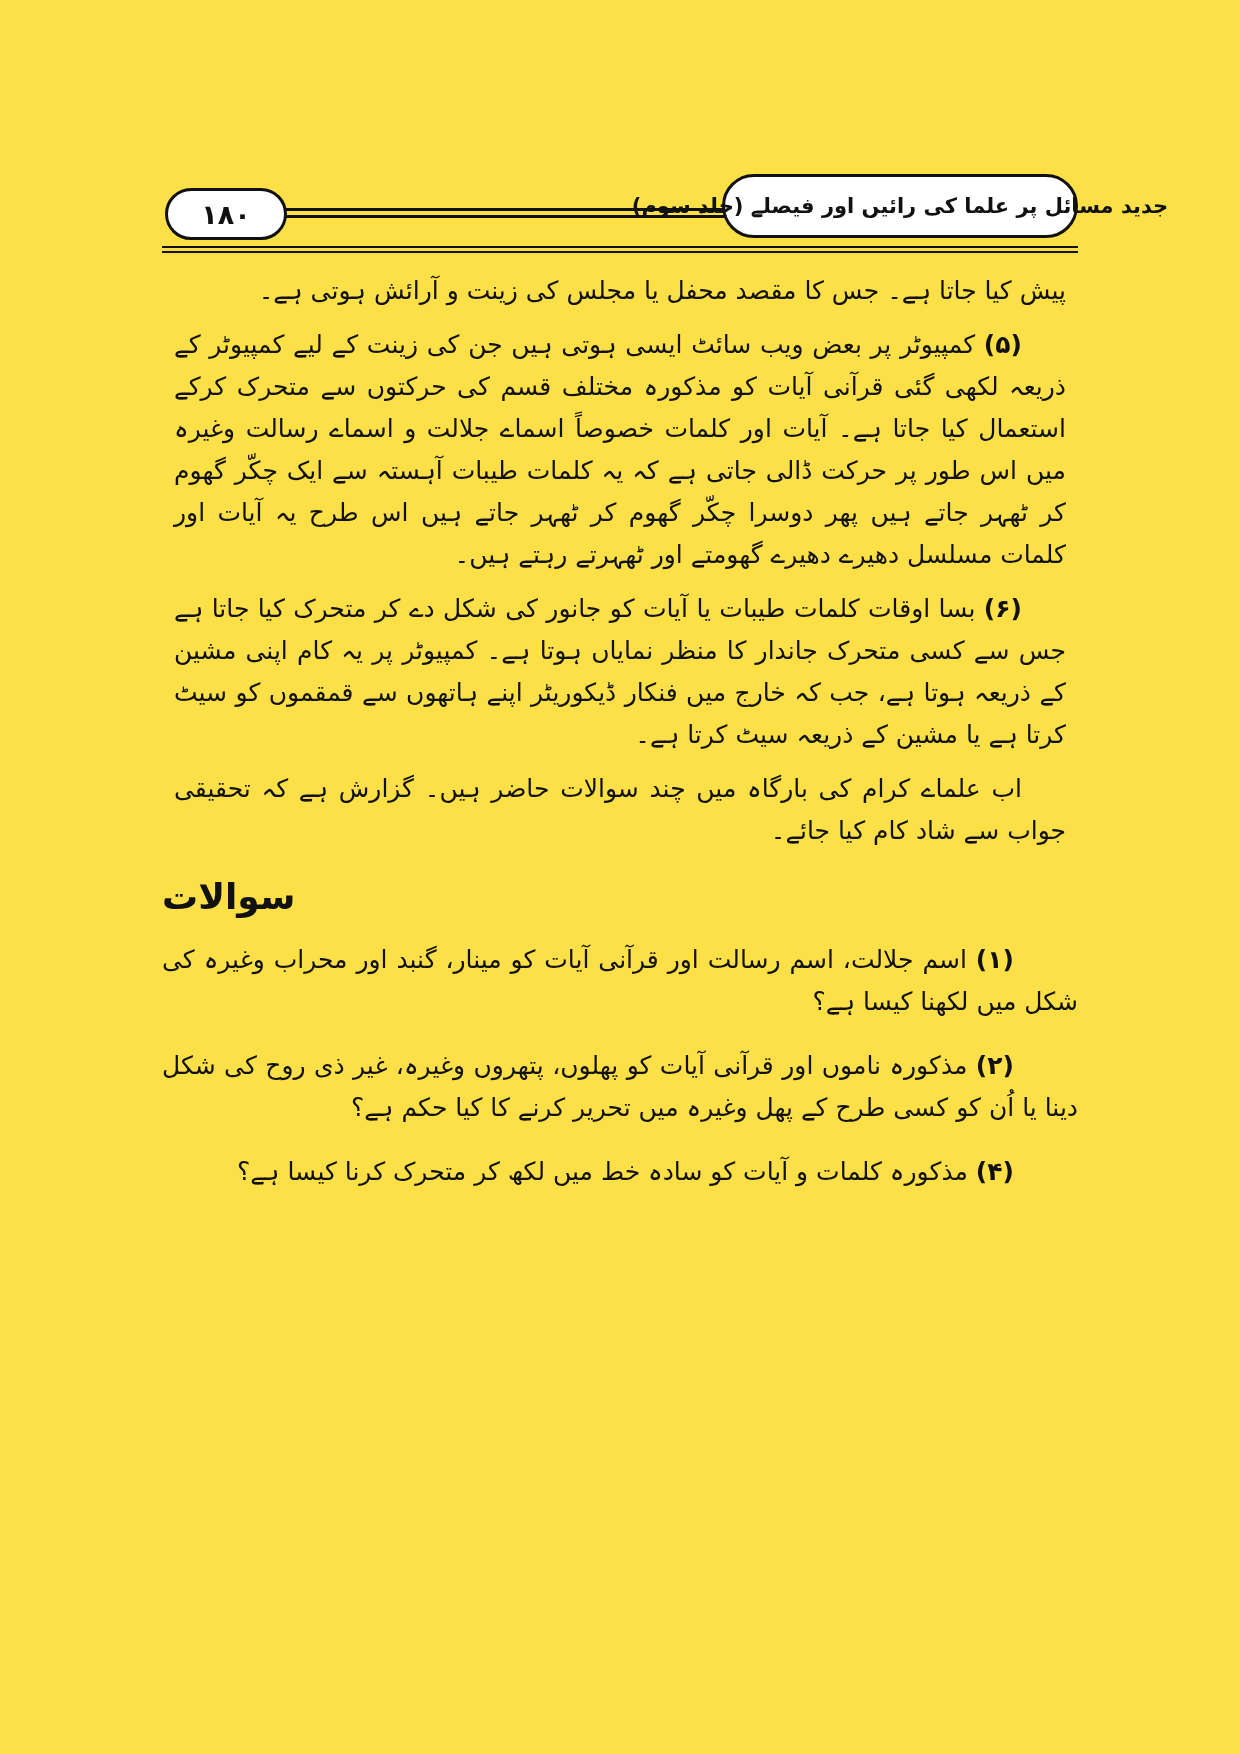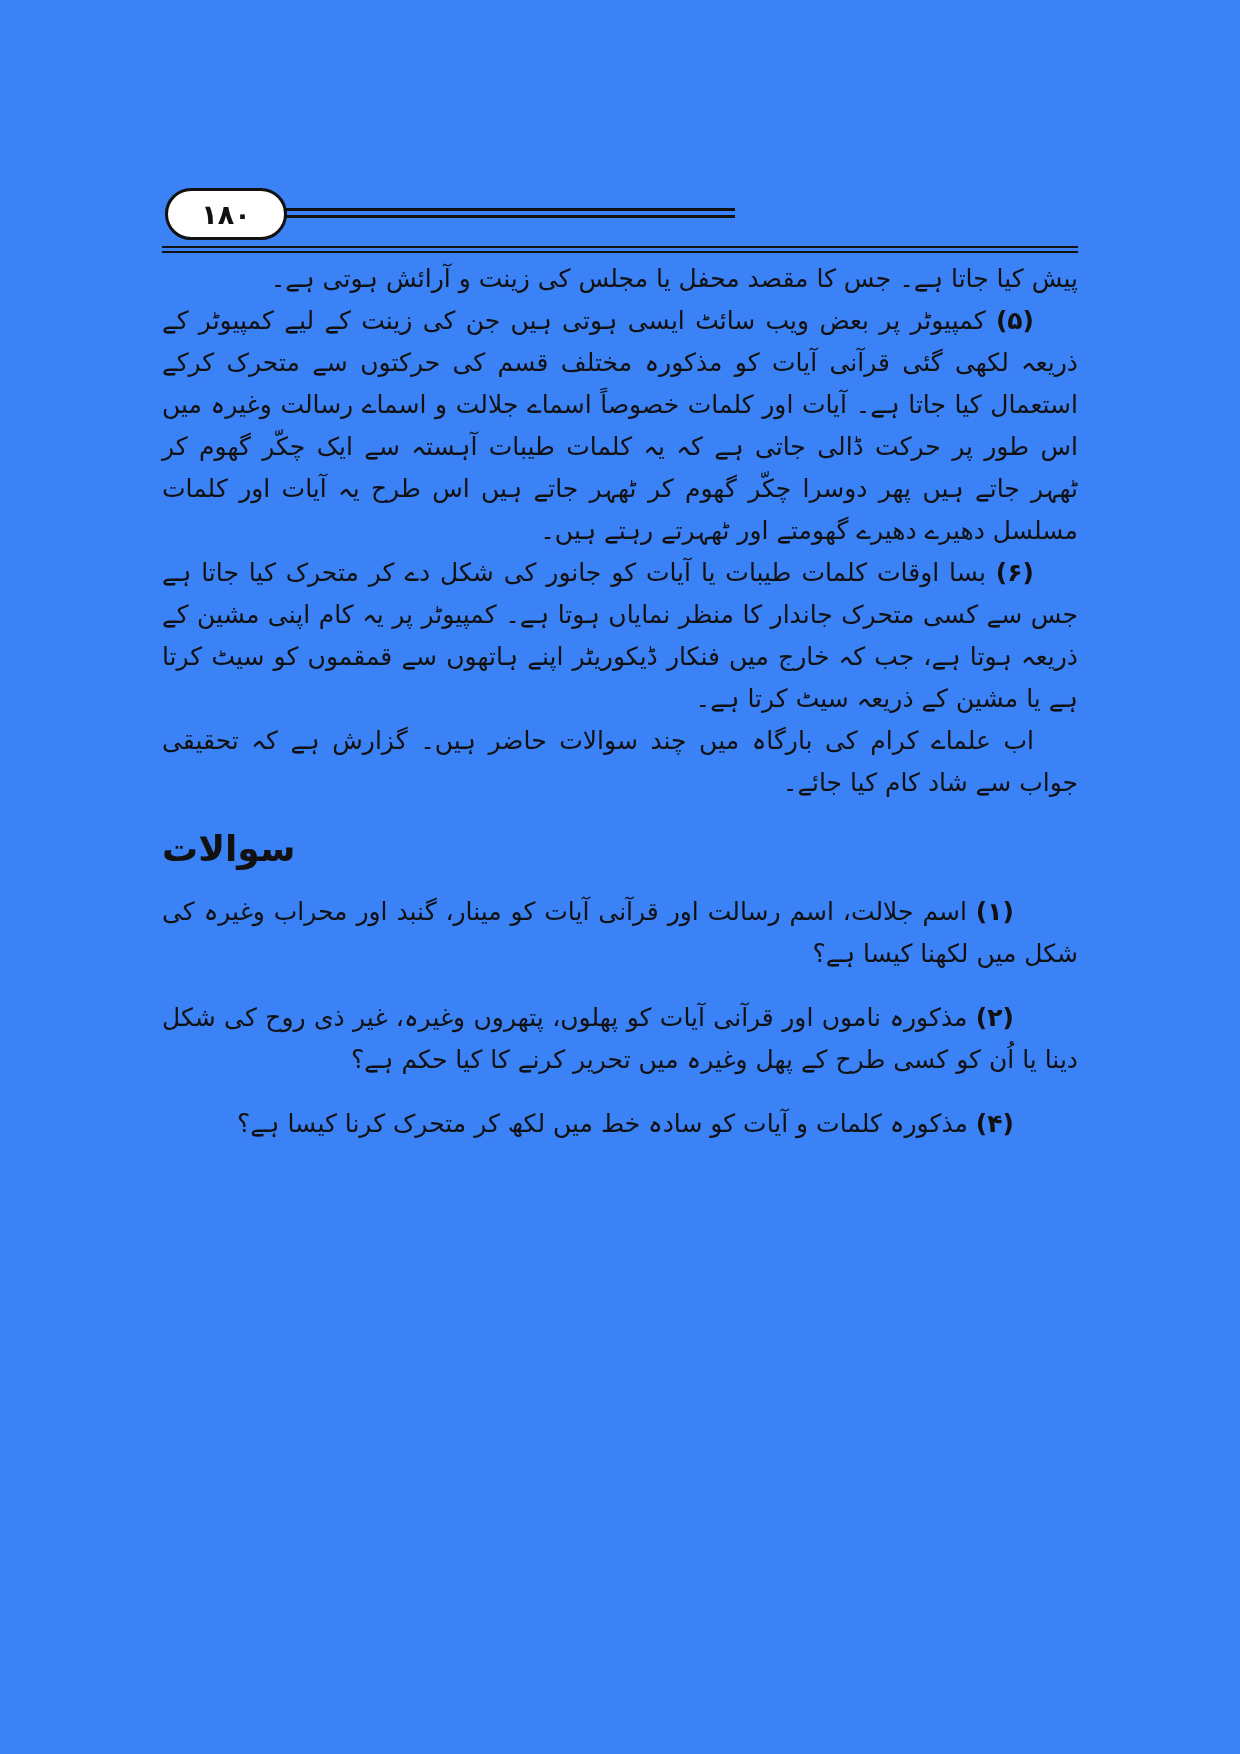--- a/index.html
+++ b/index.html
@@ -1,20 +1,20 @@
 <!DOCTYPE html>
 <html lang="ur" dir="rtl"><head>
 <meta charset="utf-8">
 <style>
   html,body { margin:0; padding:0; background:#ffffff; }
   .page {
     position:relative;
     width:1240px;
     height:1754px;
-    background:#3b82f6;
+    background:#fde047;
     font-family:"DejaVu Sans", sans-serif;
     color:#111111;
     direction:rtl;
     overflow:hidden;
   }
 
   
   .header-connector {
     position:absolute;
     left:275px;
@@ -71,21 +71,21 @@
   }
 
   
   .content {
     position:absolute;
     top:258px;
     right:162px;
     width:916px;
   }
   p.para {
-    margin:0;
+    margin:12px;
     font-size:25px;
     line-height:42px;
     text-align:justify;
     text-indent:44px;
   }
   p.para.flush { text-indent:0; }
   .qnum { font-weight:bold; }
 
   .questions-heading {
     text-align:left;
@@ -105,20 +105,23 @@
 <body>
 
 <div class="page">
 
   <div class="header-connector"></div>
 
   <div class="pagenum-pill">
     <span>۱۸۰</span>
   </div>
 
+  <div class="title-cartouche">
+    <span>جدید مسائل پر علما کی رائیں اور فیصلے (جلد سوم)</span>
+  </div>
 
   <div class="header-rule"></div>
 
   <div class="content">
 
     <p class="para flush"><b class="qnum"></b> <span>پیش کیا جاتا ہے۔ جس کا مقصد محفل یا مجلس کی زینت و آرائش ہوتی ہے۔</span></p>
 
 
     <p class="para"><b class="qnum">(۵)</b> <span>کمپیوٹر پر بعض ویب سائٹ ایسی ہوتی ہیں جن کی زینت کے لیے کمپیوٹر کے ذریعہ لکھی گئی قرآنی آیات کو مذکورہ مختلف قسم کی حرکتوں سے متحرک کرکے استعمال کیا جاتا ہے۔ آیات اور کلمات خصوصاً اسماے جلالت و اسماے رسالت وغیرہ میں اس طور پر حرکت ڈالی جاتی ہے کہ یہ کلمات طیبات آہستہ سے ایک چکّر گھوم کر ٹھہر جاتے ہیں پھر دوسرا چکّر گھوم کر ٹھہر جاتے ہیں اس طرح یہ آیات اور کلمات مسلسل دھیرے دھیرے گھومتے اور ٹھہرتے رہتے ہیں۔</span></p>
 

